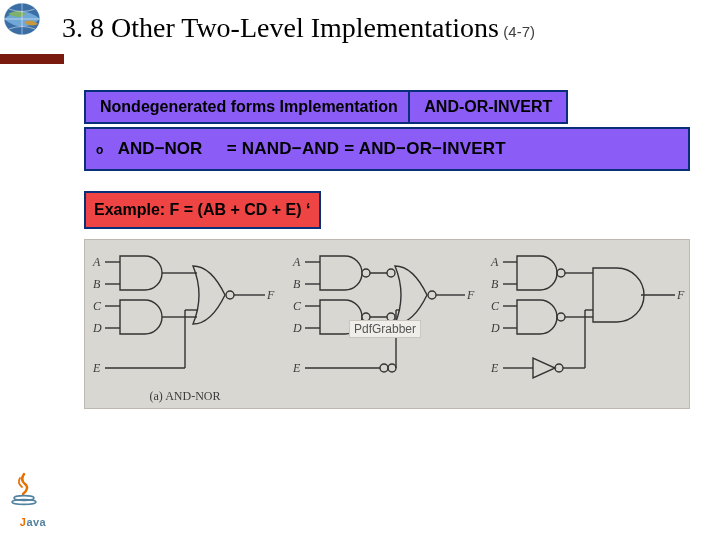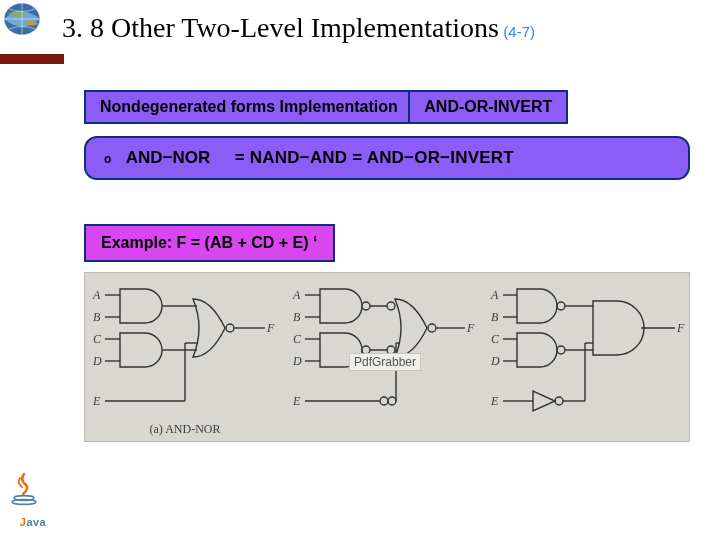--- a/index.html
+++ b/index.html
@@ -25,21 +25,21 @@
     align-items: center;
     justify-content: center;
   }
   .title-text {
     font-family: "Times New Roman", serif;
     font-size: 28px;
     color: #000;
   }
   .title-sub {
     font-size: 15px;
-    color: #3b82f6;
+    color: #404040;
   }
   .red-bar {
     height: 10px;
     background: #7a1a0f;
     width: 64px;
     margin-top: 2px;
   }
   .content {
     padding-left: 84px;
     padding-right: 30px;
@@ -53,48 +53,47 @@
     font-size: 16px;
     margin-top: 10px;
   }
   .box-subtitle {
     margin-left: -10px;
     margin-top: 26px;
     text-align: center;
   }
   .box-wide {
     display: block;
-    margin-top: 12px;
-    padding: 10px 18px;
-    border-radius: 13px;
+    margin-top: 3px;
+    padding: 10px 10px;
   }
   .bullet-row {
     font-family: Arial, sans-serif;
   }
   .bullet-sym {
     font-size: 12px;
     vertical-align: middle;
     margin-right: 10px;
   }
   .bold-item {
     font-weight: bold;
     font-size: 17px;
   }
   .eq-spacing {
     letter-spacing: 0.2px;
     margin-left: 20px;
   }
   .example-box {
     display: inline-block;
-    margin-top: 44px;
-    padding: 8px 15px;
+    margin-top: 20px;
+    padding: 8px 8px;
     font-weight: bold;
     font-size: 16px;
     border: 2px solid #0a2f7a;
-    background: #d946ef;
+    background: #ef4444;
   }
 
   
   .figure {
     margin: 10px 0 0 0;
     background: #d9d7d2;
     border: 1px solid #bdb9b1;
     height: 168px;
     position: relative;
     font-family: "Times New Roman", serif;

